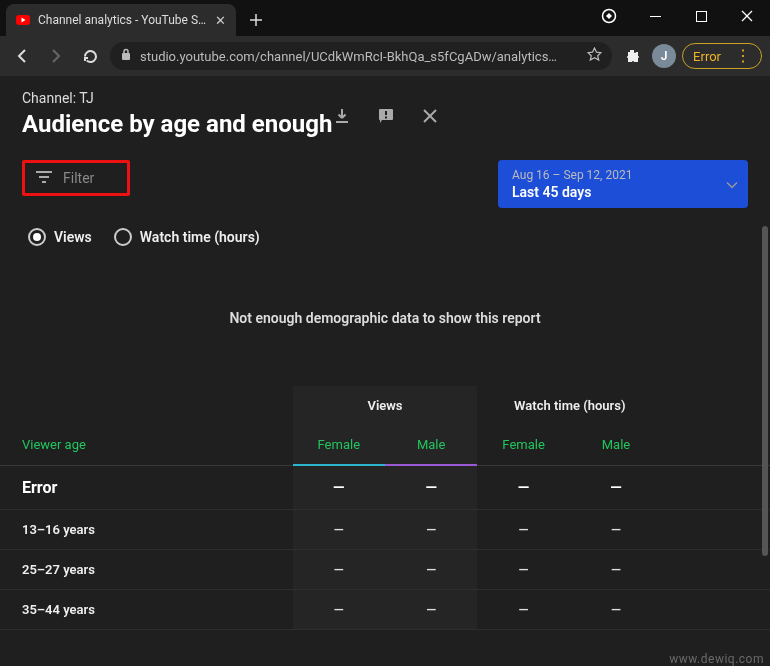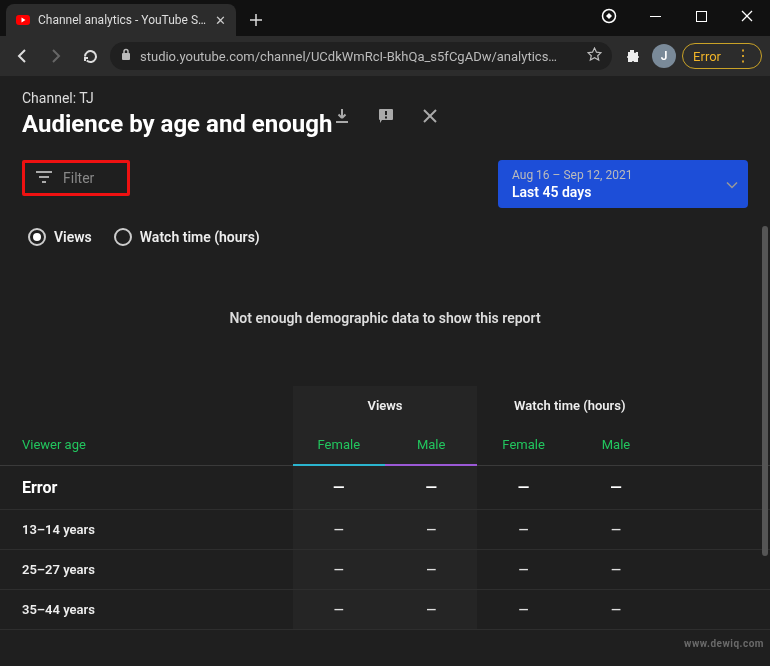--- a/index.html
+++ b/index.html
@@ -67,21 +67,21 @@
 .tbl thead .sub th { font-weight:400; font-size:13px; color:#22c55e; border-bottom:1px solid #3a3a3a; }
 .tbl thead .sub th.female-v { border-bottom:2px solid #2bb5cf; }
 .tbl thead .sub th.male-v { border-bottom:2px solid #9b59d6; }
 .tbl tbody tr { border-bottom:1px solid #2e2e2e; }
 .tbl tbody tr.total td { color:#fff; font-weight:700; font-size:15px; }
 .tbl tbody tr.total .rowlabel { font-size:16px; }
 .views-col { background:#252525; }
 .tbl td.val { color:#ddd; font-weight:600; }
 .tbl tbody tr:not(.total) .rowlabel { color:#eee; font-weight:600; font-size:13px; }
 
-.watermark { position:absolute; right:6px; bottom:17px; font-size:10px; color:#6a6a6a; letter-spacing:0.5px;font-weight:bold; }
+.watermark { position:absolute; right:6px; bottom:0; font-size:12px; color:#6a6a6a; letter-spacing:0.5px; }
 </style>
 </head>
 <body>
 
 <div class="win-controls">
   <div class="win-btn">
       <svg width="16" height="16" viewBox="0 0 16 16">
         <circle cx="8" cy="8" r="6.5" fill="none" stroke="#fff" stroke-width="1.5"></circle>
         <path d="M8 5l3 3-3 3-3-3z" fill="#fff"></path>
       </svg>
@@ -252,21 +252,21 @@
     <tbody id="tbody">
         <tr class="total">
           <td class="rowlabel">Error</td>
           <td class="val views-col">—</td>
           <td class="val views-col">—</td>
           <td class="val">—</td>
           <td class="val">—</td>
           <td></td>
         </tr>
         <tr>
-          <td class="rowlabel">13–14 years</td>
+          <td class="rowlabel">13–16 years</td>
           <td class="val views-col">—</td>
           <td class="val views-col">—</td>
           <td class="val">—</td>
           <td class="val">—</td>
           <td></td>
         </tr>
         <tr>
           <td class="rowlabel">25–27 years</td>
           <td class="val views-col">—</td>
           <td class="val views-col">—</td>

